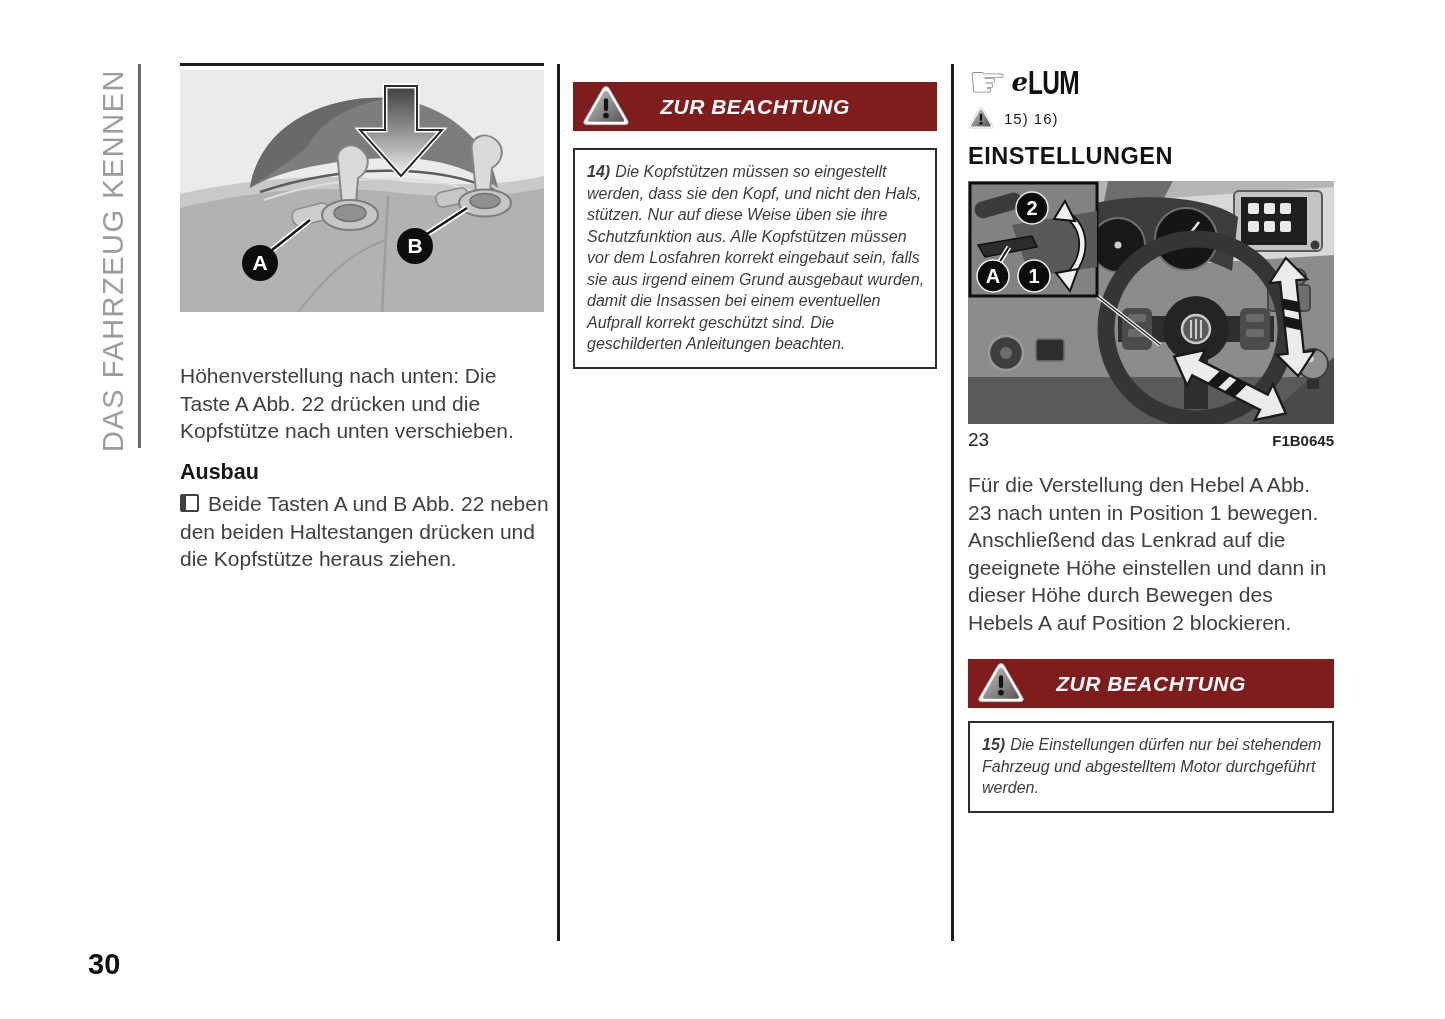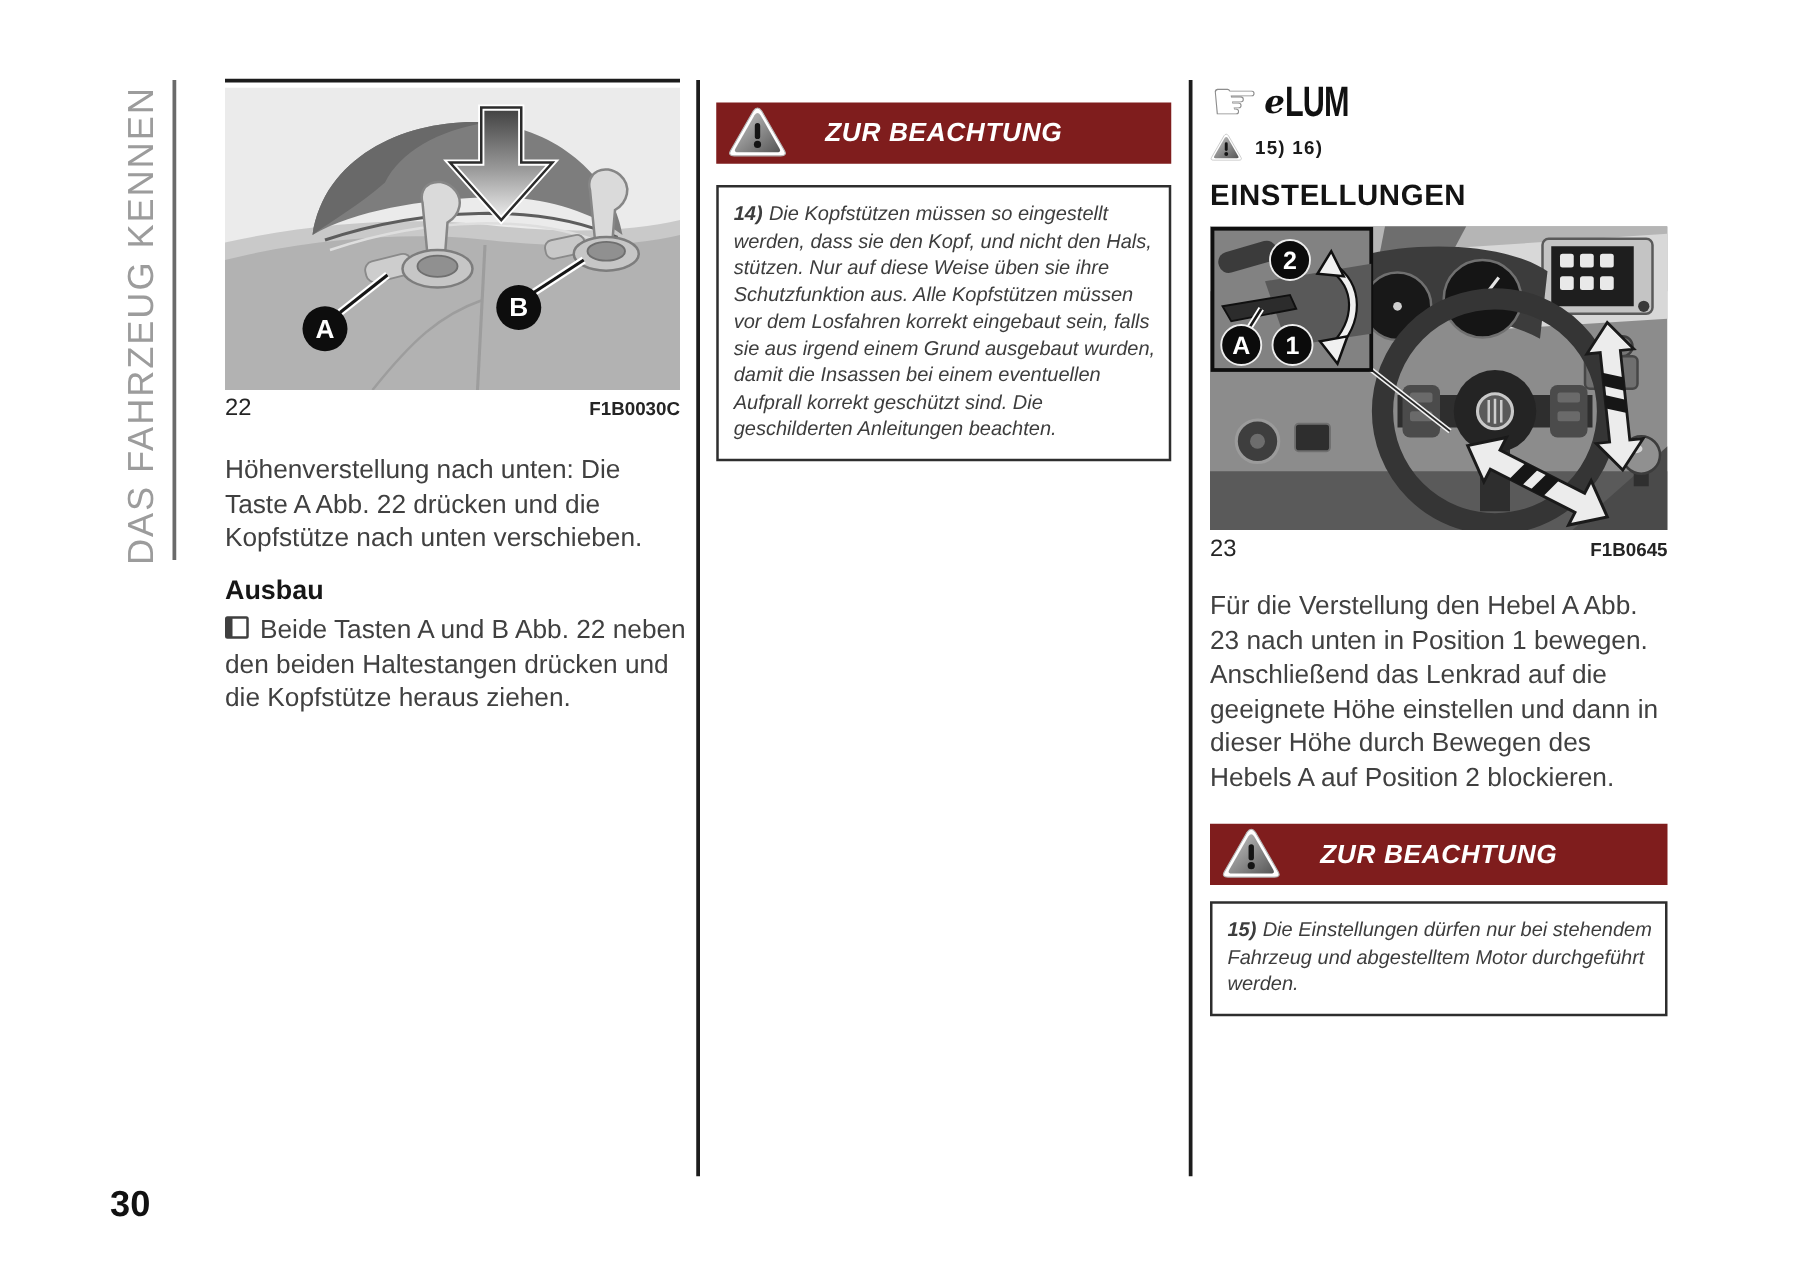--- a/index.html
+++ b/index.html
@@ -55,21 +55,21 @@
   
   .col3{position:absolute;left:968px;top:53px;width:366px;}
   .title-lenkrad{font-size:27px;font-weight:bold;color:#131313;letter-spacing:2px;
                  border-bottom:4.5px solid #131313;padding:0 0 5px 1px;margin:0;}
   .elum-row{margin-top:8px;display:flex;align-items:center;height:42px;}
   .hand-icon{font-size:44px;color:#8d8d8d;line-height:38px;}
   .elum-e{font-family:"DejaVu Serif",serif;font-style:italic;font-weight:bold;font-size:26px;color:#111;margin-left:4px;}
   .elum-lum{display:inline-block;font-size:34px;font-weight:bold;color:#111;transform:scaleX(.72);
             transform-origin:left center;letter-spacing:-1px;}
   .refs-row{margin-top:3px;display:flex;align-items:center;gap:10px;}
-  .refs-text{font-size:15px;font-weight:bold;color:#1a1a1a;letter-spacing:1px;}
+  .refs-text{font-size:15px;font-weight:normal;color:#1a1a1a;letter-spacing:1px;}
   .h-einstellungen{font-size:23.5px;font-weight:bold;color:#131313;letter-spacing:.5px;margin:13px 0 0 0;}
   .col3 .p-intro{margin-top:9px;}
   .fig23{margin-top:11px;width:366px;height:243px;display:block;}
   .caption3{margin-top:5px;}
   .col3 .p-adjust{margin-top:20px;}
   .col3 .warn-header{margin-top:23px;}
   .col3 .note-box{margin-top:13px;}
 </style>
 </head>
 <body>
@@ -132,24 +132,20 @@
     <g>
       <circle cx="80" cy="193" r="18" fill="#0d0d0d"></circle>
       <text x="80" y="200" text-anchor="middle" font-family="Liberation Sans,sans-serif" font-size="21" font-weight="bold" fill="#ffffff">A</text>
     </g>
     <g>
       <circle cx="235" cy="176" r="18" fill="#0d0d0d"></circle>
       <text x="235" y="183" text-anchor="middle" font-family="Liberation Sans,sans-serif" font-size="21" font-weight="bold" fill="#ffffff">B</text>
     </g>
   </svg>
 
-  <div class="caption1 caption-row">
-    <span class="cap-num">22</span>
-    <span class="cap-code">F1B0030C</span>
-  </div>
 
   <div class="col1-text body-text">
     <p class="p1">Höhenverstellung nach unten: Die Taste A Abb. 22 drücken und die Kopfstütze nach unten verschieben.</p>
     <p class="h-ausbau">Ausbau</p>
     <p class="bullet"><span class="sq"></span><span>Beide Tasten A und B Abb. 22 neben den beiden Haltestangen drücken und die Kopfstütze heraus ziehen.</span></p>
   </div>
 
   <div class="col2">
     <div class="warn-header">
       <svg class="warn-tri" width="48" height="44" viewBox="0 0 100 92">

